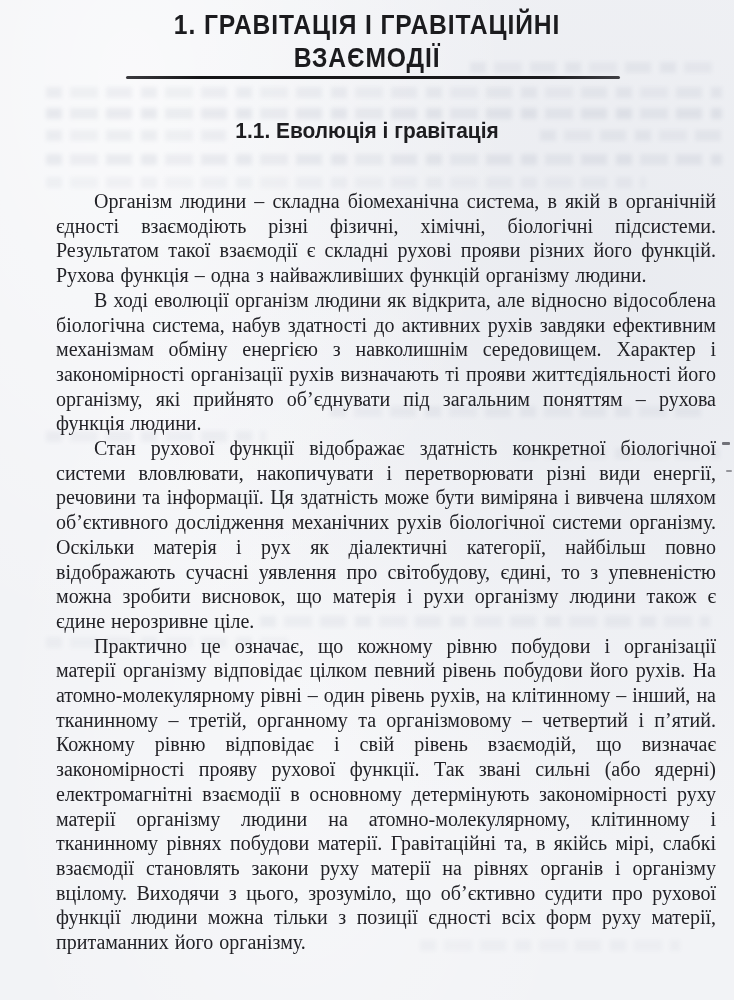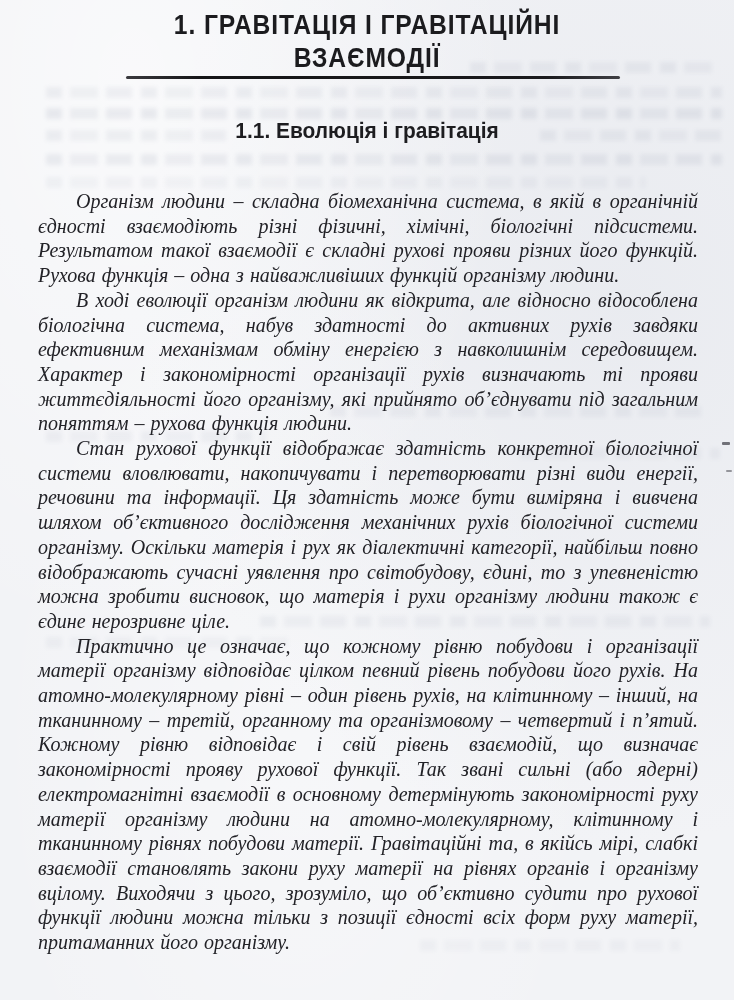--- a/index.html
+++ b/index.html
@@ -43,23 +43,22 @@
     font-family:"Liberation Sans",sans-serif;
     font-weight:bold;
     font-size:22px;line-height:26px;
     color:#1d1d20;
     transform:scaleX(.95);
     transform-origin:50% 0;
     margin:0;
   }
   
   .body-text{
-    position:absolute;top:189px;left:38px;width:660px;
+    position:absolute;top:189px;left:56px;width:660px;
     color:#222227;
-    font-style:italic;
   }
   .body-text p{
     margin:0;
     font-size:20px;
     line-height:24.7px;
     text-align:justify;
     text-indent:38px;
     word-spacing:1px;
   }
   

